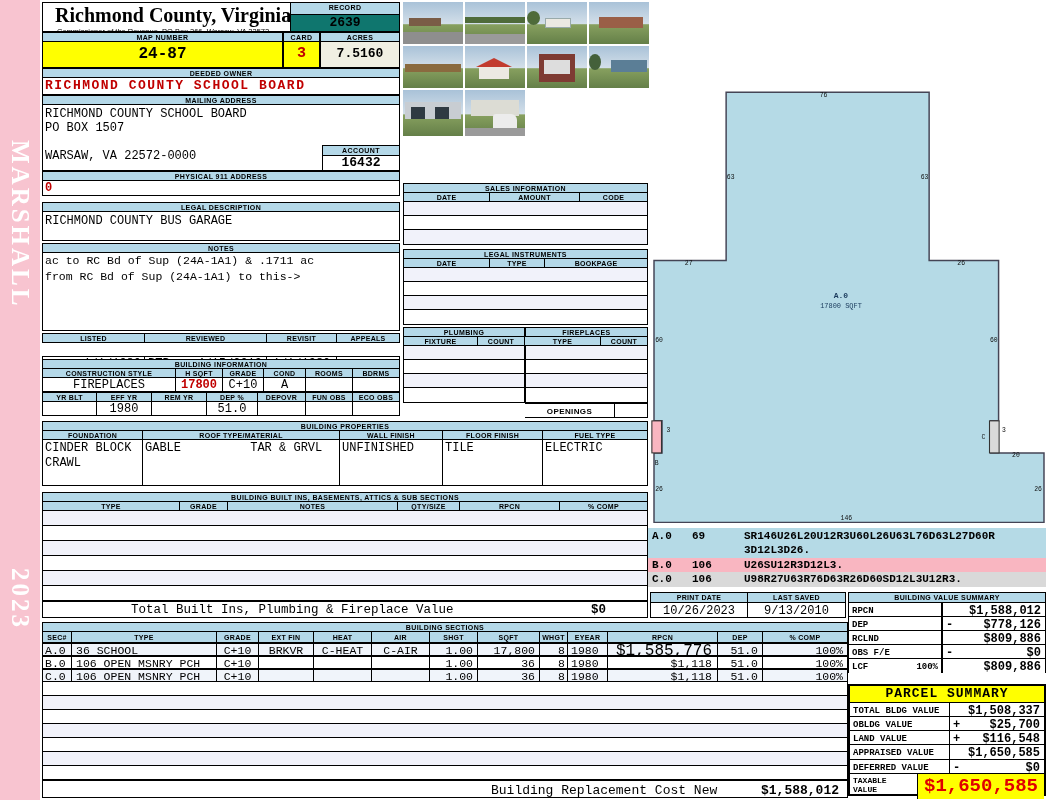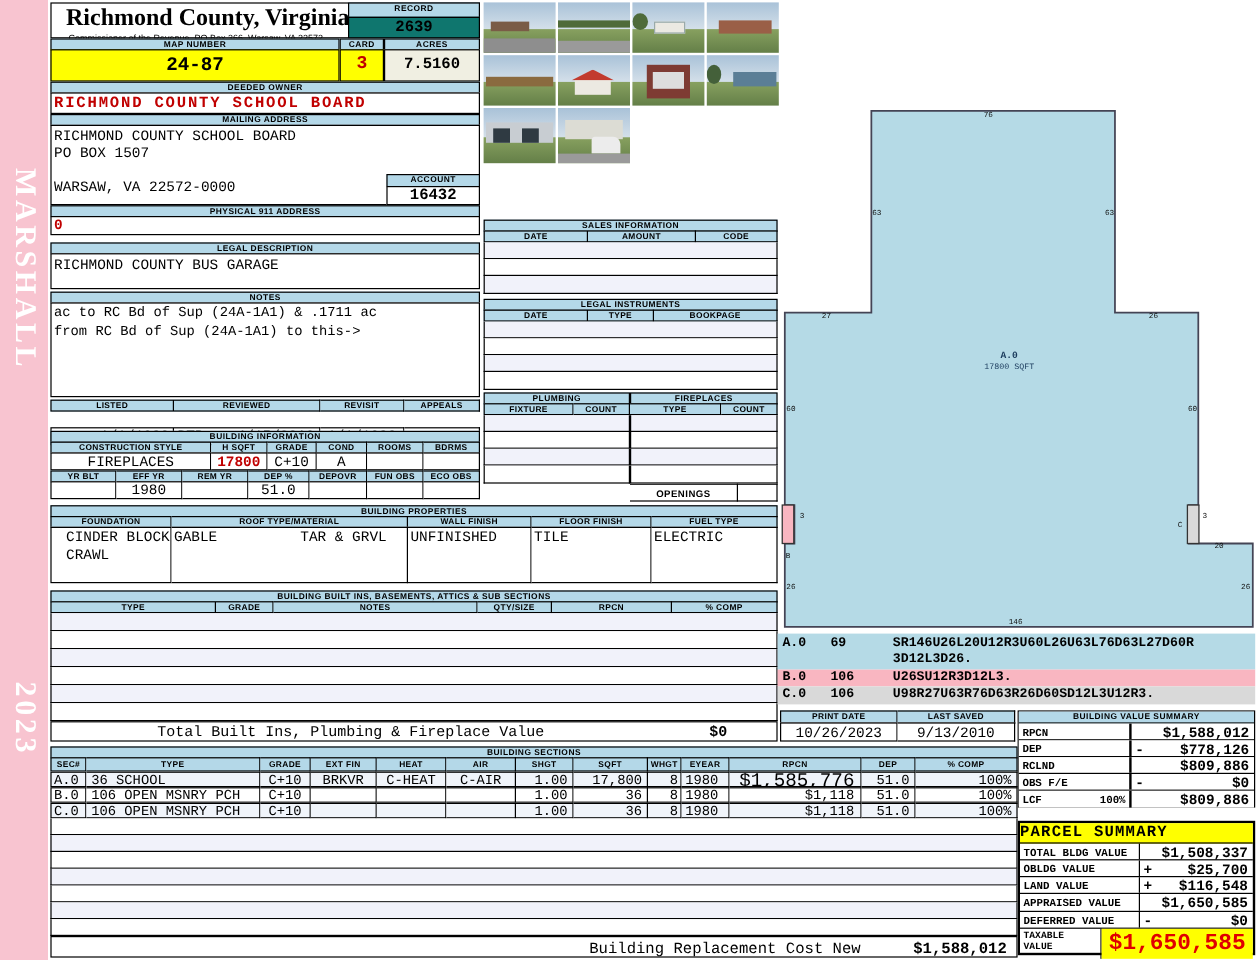--- a/index.html
+++ b/index.html
@@ -130,21 +130,21 @@
 
   <div class="bar" style="left:2px;top:421px;width:606px;height:10px">BUILDING PROPERTIES</div>
   <div class="r" style="left:2px;top:430px;width:606px;height:10px">
     <div class="hc fl" style="width:101px">FOUNDATION</div>
     <div class="hc" style="width:197px">ROOF TYPE/MATERIAL</div>
     <div class="hc" style="width:103px">WALL FINISH</div>
     <div class="hc" style="width:100px">FLOOR FINISH</div>
     <div class="hc" style="width:105px">FUEL TYPE</div>
   </div>
   <div class="r" style="left:2px;top:439px;width:606px;height:47px">
-    <div class="vc fl" style="width:101px;line-height:15px;padding-left:12px">
+    <div class="vc fl" style="width:101px;line-height:15px;padding-left:2px">
       <span style="display:block">CINDER BLOCK</span>
       <span style="display:block">CRAWL</span>
     </div>
     <div class="vc" style="width:197px;line-height:15px;padding-left:2px">
       <span>GABLE</span>
       <span style="margin-left:62px">TAR &amp; GRVL</span>
     </div>
     <div class="vc" style="width:103px;line-height:15px;padding-left:2px">UNFINISHED</div>
     <div class="vc" style="width:100px;line-height:15px;padding-left:2px">TILE</div>
     <div class="vc" style="width:105px;line-height:15px;padding-left:2px">ELECTRIC</div>
@@ -415,21 +415,21 @@
   <div class="er" style="left:2px;top:738px;width:806px;height:14px"></div>
   <div class="er alt" style="left:2px;top:752px;width:806px;height:14px"></div>
   <div class="er" style="left:2px;top:766px;width:806px;height:14px"></div>
 
   <div class="box" style="left:2px;top:780px;width:806px;height:18px">
     <span class="mono" style="position:absolute;left:448px;top:2px;font-size:13px">Building Replacement Cost New</span>
     <span class="mono bold" style="position:absolute;right:8px;top:2px;font-size:13px">$1,588,012</span>
   </div>
 
   <div style="position:absolute;left:808px;top:684px;width:198px;height:112px;border:2px solid #000;background:#fff">
-    <div style="background:#FFFF00;border-bottom:1px solid #000;font:bold 13px 'Liberation Mono','DejaVu Sans Mono',monospace;height:17px;line-height:16px;letter-spacing:1px">PARCEL SUMMARY</div>
+    <div style="background:#FFFF00;border-bottom:1px solid #000;font:bold 13px 'Liberation Mono','DejaVu Sans Mono',monospace;text-align:center;height:17px;line-height:16px;letter-spacing:1px">PARCEL SUMMARY</div>
     <div class="psrow" style="height:14px">
       <div class="pslabel">TOTAL BLDG VALUE</div>
       <div class="psval"><span class="sign"></span><span>$1,508,337</span></div>
     </div>
     <div class="psrow" style="height:14px">
       <div class="pslabel">OBLDG VALUE</div>
       <div class="psval"><span class="sign">+</span><span>$25,700</span></div>
     </div>
     <div class="psrow" style="height:14px">
       <div class="pslabel">LAND VALUE</div>

